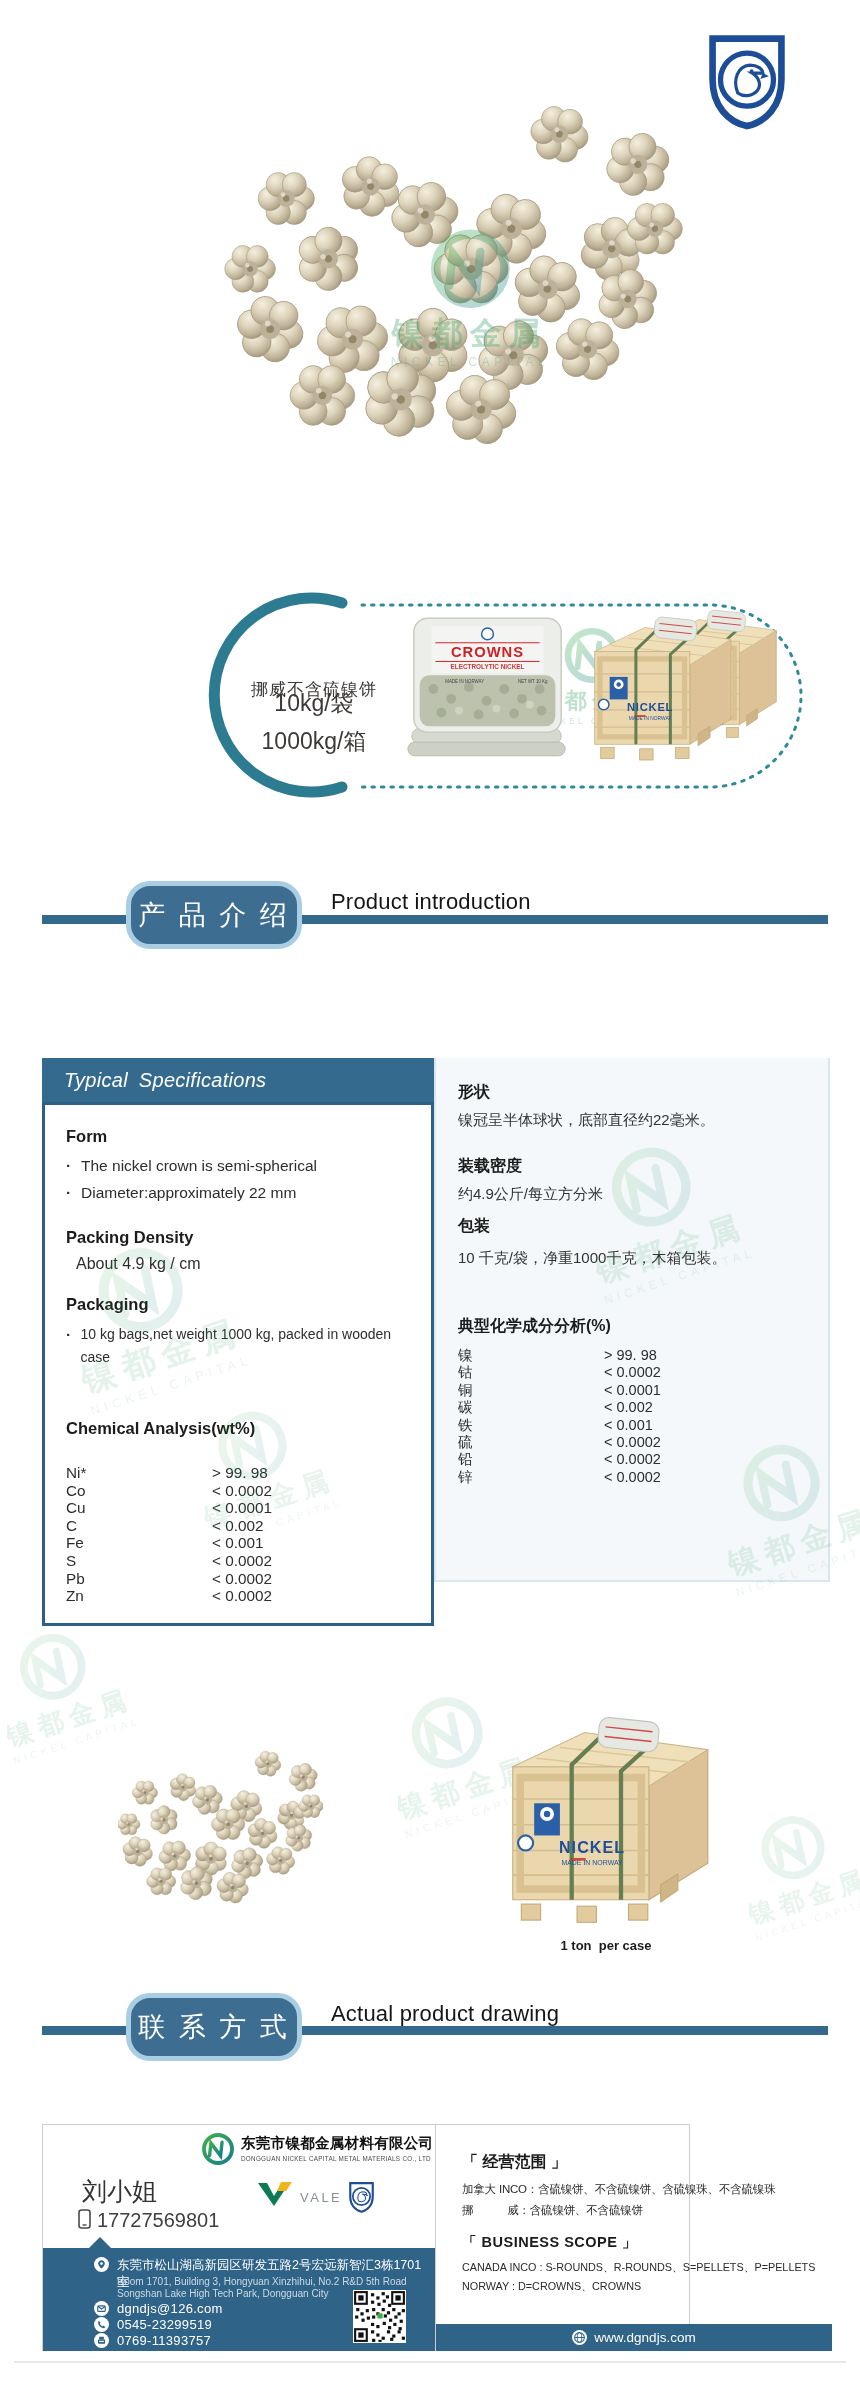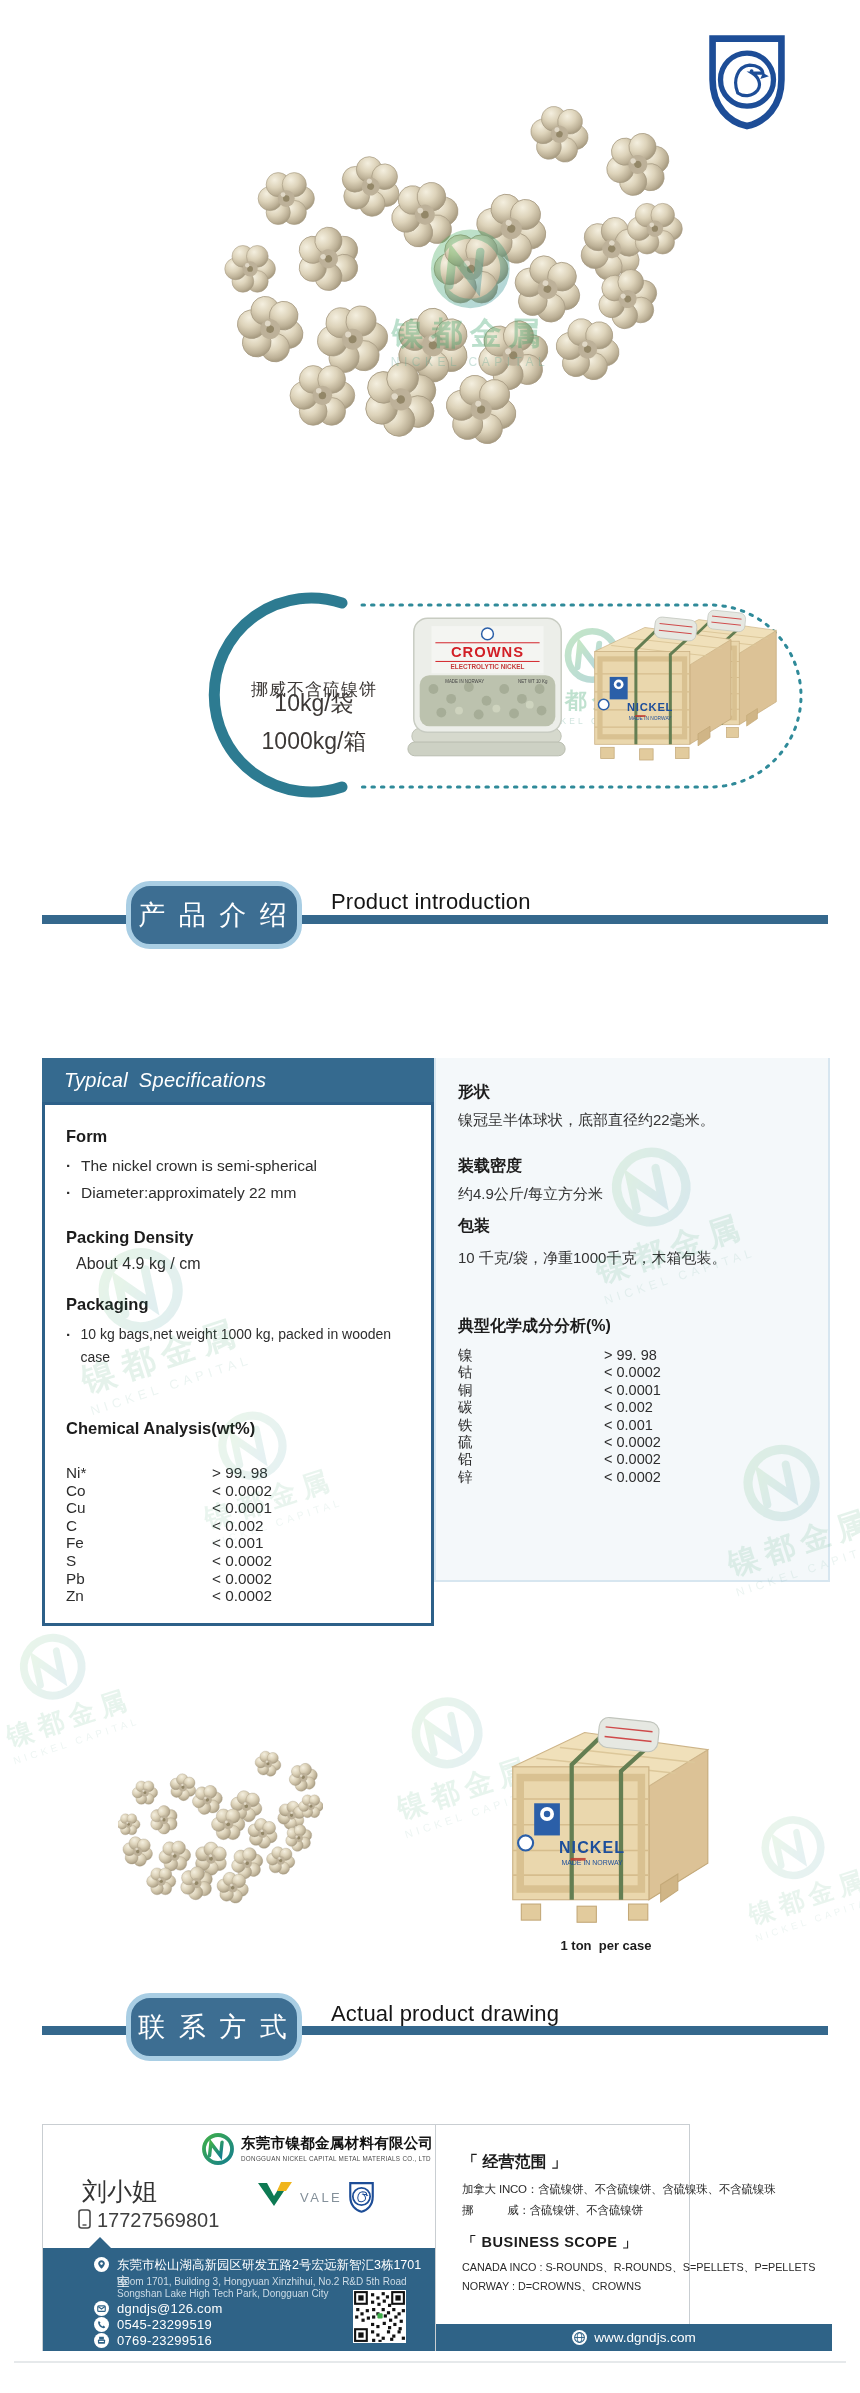--- a/index.html
+++ b/index.html
@@ -483,21 +483,21 @@
         </svg>
         <span class="band-txt">0545-23299519</span>
       </div>
       <div class="band-row" style="left:51px;top:85px">
         <svg class="band-ic" width="15" height="15" viewBox="0 0 16 16">
           <circle cx="8" cy="8" r="8" fill="#fff"></circle>
           <rect x="5.5" y="4" width="5" height="3" fill="#2f6387"></rect>
           <rect x="4.2" y="7" width="7.6" height="4.5" rx=".8" fill="#2f6387"></rect>
           <rect x="5.5" y="8.4" width="5" height="1.2" fill="#fff"></rect>
         </svg>
-        <span class="band-txt">0769-23299516</span>
+        <span class="band-txt">0769-11393757</span>
       </div>
     </div>
 
     <svg class="qr" viewBox="0 0 50 50">
       <rect x="0" y="0" width="50" height="50" fill="#fff"></rect>
       <g fill="#111">
         <rect x="1" y="1" width="13" height="13"></rect>
           <rect x="36" y="1" width="13" height="13"></rect>
           <rect x="1" y="36" width="13" height="13"></rect>
       </g>

